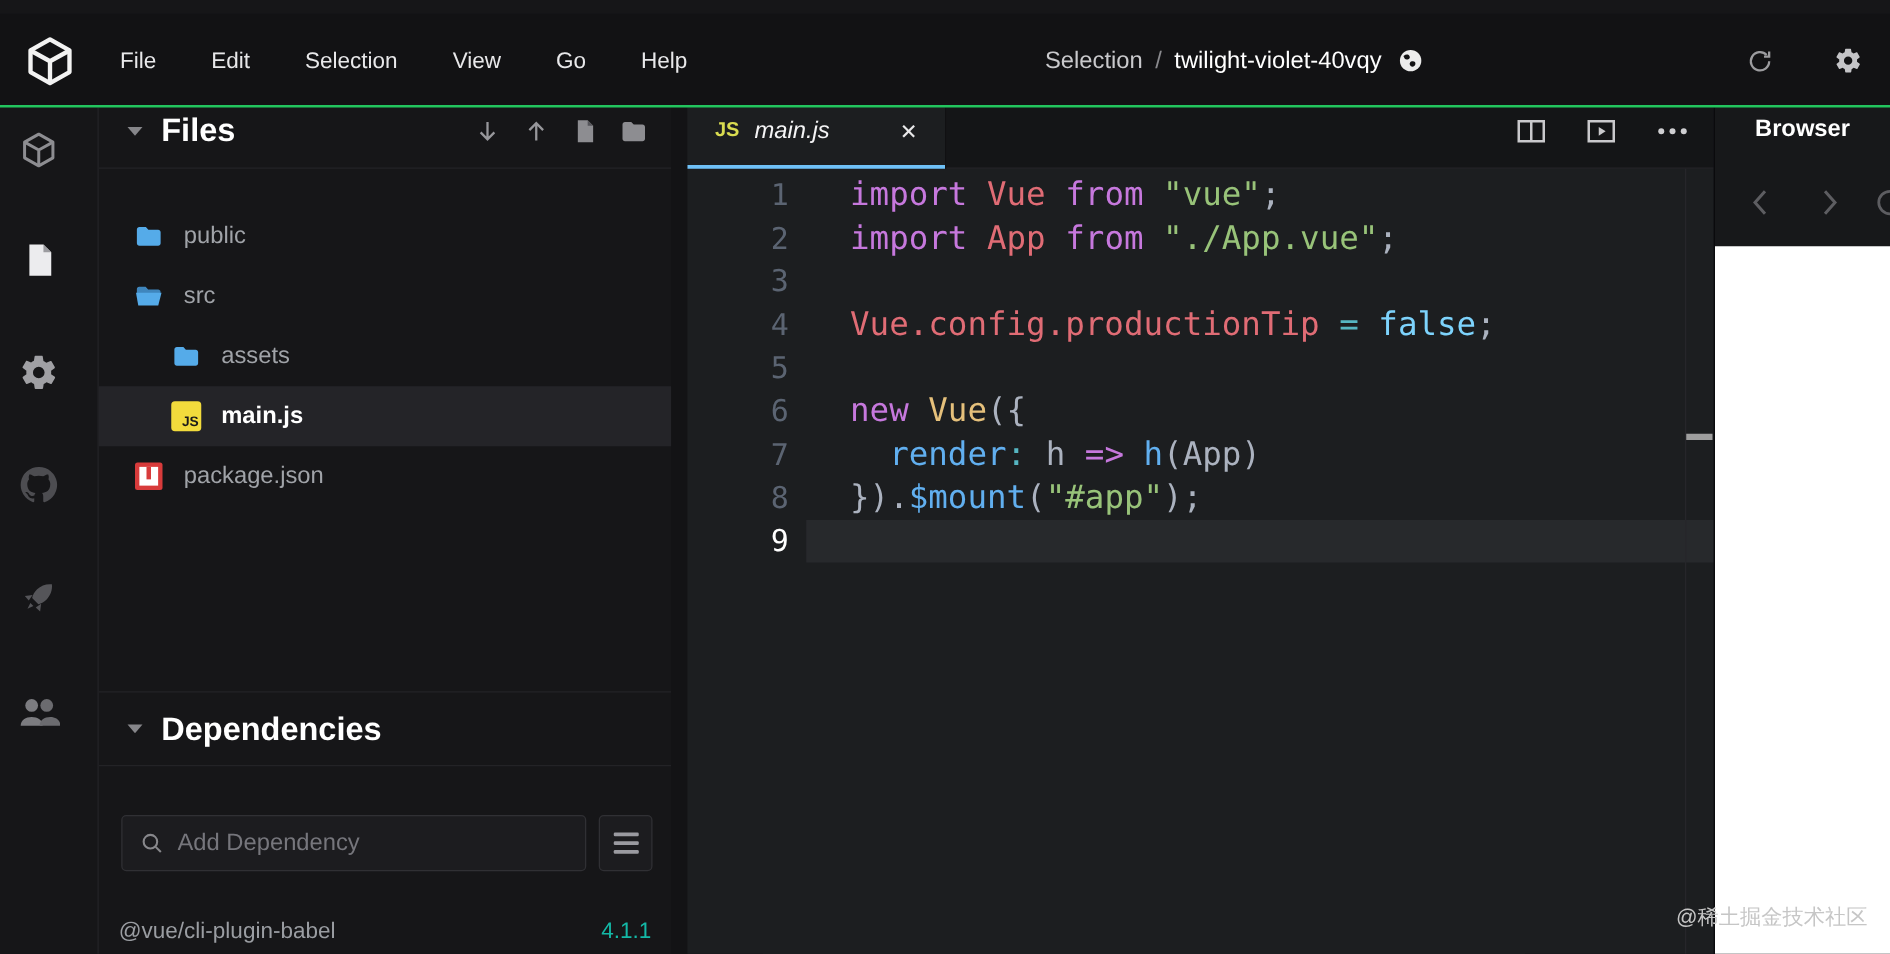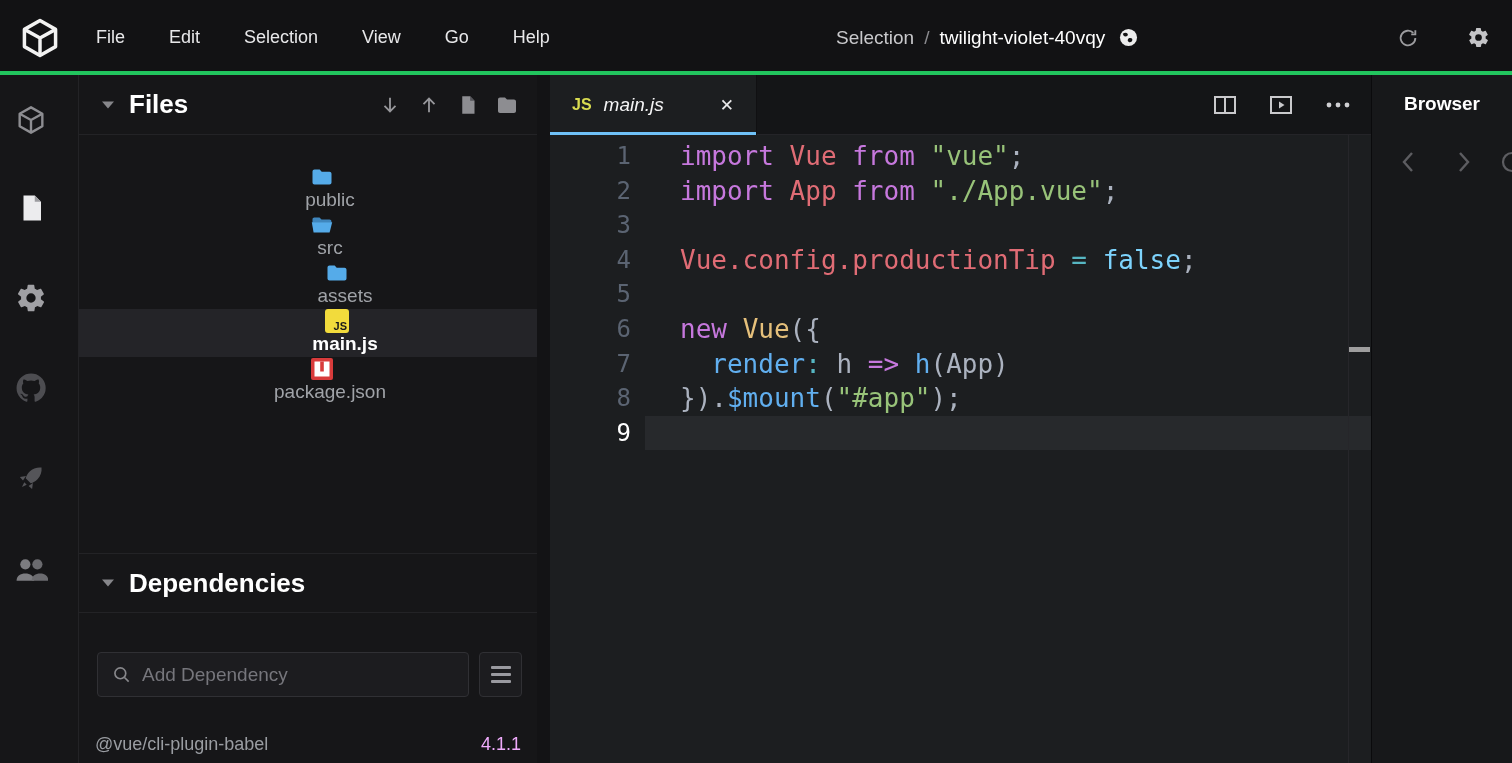--- a/index.html
+++ b/index.html
@@ -1,20 +1,20 @@
 <!DOCTYPE html>
 <html><head>
 <meta charset="utf-8">
 <style>
   * { margin:0; padding:0; box-sizing:border-box; }
   html,body { width:1512px; height:763px; overflow:hidden; background:#161618; font-family:"Liberation Sans", sans-serif; }
   svg { display:block; }
 
   
-  .topbar { position:absolute; left:0; top:0; width:1512px; height:75px; background:#121214; border-bottom:4px solid #22c55e; z-index:30; }
+  .topbar { position:absolute; left:0; top:11px; width:1512px; height:75px; background:#121214; border-bottom:2px solid #22c55e; z-index:30; }
   .logo { position:absolute; left:16px; top:14px; width:48px; height:48px; display:flex; align-items:center; justify-content:center; }
   .menus { position:absolute; left:96px; top:0; height:75px; display:flex; align-items:center; gap:44px; }
   .menu-item { color:#e8e8ea; font-size:18px; cursor:pointer; }
   .breadcrumb { position:absolute; left:836px; top:0; height:75px; display:flex; align-items:center; gap:10px; font-size:19px; }
   .breadcrumb .user { color:#c9c9cc; }
   .breadcrumb .sep { color:#8a8a8e; }
   .breadcrumb .proj { color:#ffffff; }
   .breadcrumb .globe { margin-left:4px; }
   .top-actions { position:absolute; right:22px; top:0; height:75px; display:flex; align-items:center; gap:48px; }
 
@@ -22,41 +22,41 @@
   .rail { position:absolute; left:0; top:75px; width:78px; bottom:0; background:#161618; }
   .rail-btn { position:absolute; left:14px; width:34px; height:34px; display:flex; align-items:center; justify-content:center; cursor:pointer; }
 
   
   .files-panel { position:absolute; left:78px; top:75px; width:459px; bottom:0; background:#161618; border-left:1px solid #232326; }
   .panel-header { position:absolute; left:0; width:100%; height:60px; display:flex; align-items:center; border-bottom:1px solid #232326; }
   .panel-header .caret { margin-left:22px; }
   .panel-header .ptitle { margin-left:14px; color:#ffffff; font-size:26px; font-weight:bold; }
   .header-actions { margin-left:auto; display:flex; align-items:center; gap:17px; padding-right:18px; }
   .tree { position:absolute; left:0; top:60px; width:100%; padding-top:30px; }
-  .tree-row { height:48px; display:flex; align-items:center; cursor:pointer;flex-direction:column; }
+  .tree-row { height:48px; display:flex; align-items:center; cursor:pointer; }
   .tree-row .ticon { width:24px; height:24px; flex:none; }
   .tree-row .tlabel { margin-left:16px; color:#a0a3a8; font-size:19px; }
   .tree-row.lvl1 { padding-left:28px; }
   .tree-row.lvl2 { padding-left:58px; }
   .tree-row.selected { background:#242428; }
   .tree-row.selected .tlabel { color:#ffffff; font-weight:bold; }
   .jsbox { width:24px; height:24px; background:#f2db3c; border-radius:3px; display:flex; align-items:flex-end; justify-content:flex-end; }
   .jsbox span { font-size:11px; font-weight:bold; color:#1a1a1a; padding:0 2px 1px 0; }
   .deps-header { top:478px; border-top:1px solid #232326; }
   .dep-controls { position:absolute; left:0; top:577px; width:100%; height:45px; }
   .dep-search { position:absolute; left:18px; top:0; width:372px; height:45px; background:#1c1c1f; border:1px solid #303034; border-radius:4px; display:flex; align-items:center; }
   .dep-search input { background:transparent; border:none; outline:none; color:#bfbfc3; font-size:19px; width:300px; margin-left:10px; font-family:"Liberation Sans",sans-serif; }
   .dep-search input::placeholder { color:#76767c; }
   .dep-search .mag { margin-left:14px; }
   .dep-menu { position:absolute; left:400px; top:0; width:43px; height:45px; background:#1c1c1f; border:1px solid #303034; border-radius:4px; display:flex; flex-direction:column; align-items:center; justify-content:center; gap:4px; cursor:pointer; }
   .dep-menu i { display:block; width:20px; height:3px; background:#9a9aa0; border-radius:1px; }
   .dep-list { position:absolute; left:0; top:650px; width:100%; }
   .dep-row { height:38px; display:flex; align-items:center; padding:0 16px;gap:18px; }
   .dep-row .dname { color:#9a9da2; font-size:18px; }
-  .dep-row .dver { margin-left:auto; color:#f0abfc; font-size:18px; }
+  .dep-row .dver { margin-left:auto; color:#14b8a6; font-size:18px; }
 
   
   .gutter-strip { position:absolute; left:537px; top:75px; width:13px; bottom:0; background:#131315; cursor:col-resize; }
 
   
   .editor { position:absolute; left:550px; top:75px; width:821px; bottom:0; background:#1c1e20; }
   .tabbar { position:absolute; left:0; top:0; width:100%; height:60px; background:#141517; border-bottom:1px solid #242428; display:flex; }
   .tab { width:207px; height:60px; background:#1c1e20; display:flex; align-items:center; padding:0 22px; position:relative; cursor:pointer; border-right:1px solid #101012; }
   .tab::after { content:""; position:absolute; left:0; bottom:0; width:100%; height:3px; background:#6fc1f7; }
   .tab .jsbadge { color:#d9dc50; font-weight:bold; font-size:16px; }
@@ -361,13 +361,16 @@
             <path d="M8 4 L16 13 L8 22"></path>
           </svg>
       </span>
       <span class="navbtn nav-refresh">
         <svg width="24" height="26" viewBox="0 0 24 26" fill="none" stroke="#5d5d61" stroke-width="2.2">
             <circle cx="12" cy="13" r="9"></circle>
           </svg>
       </span>
     </div>
   </div>
+  <div class="browser-content">
+    <span class="watermark">@稀土掘金技术社区</span>
+  </div>
 </section>
 
 </body></html>

